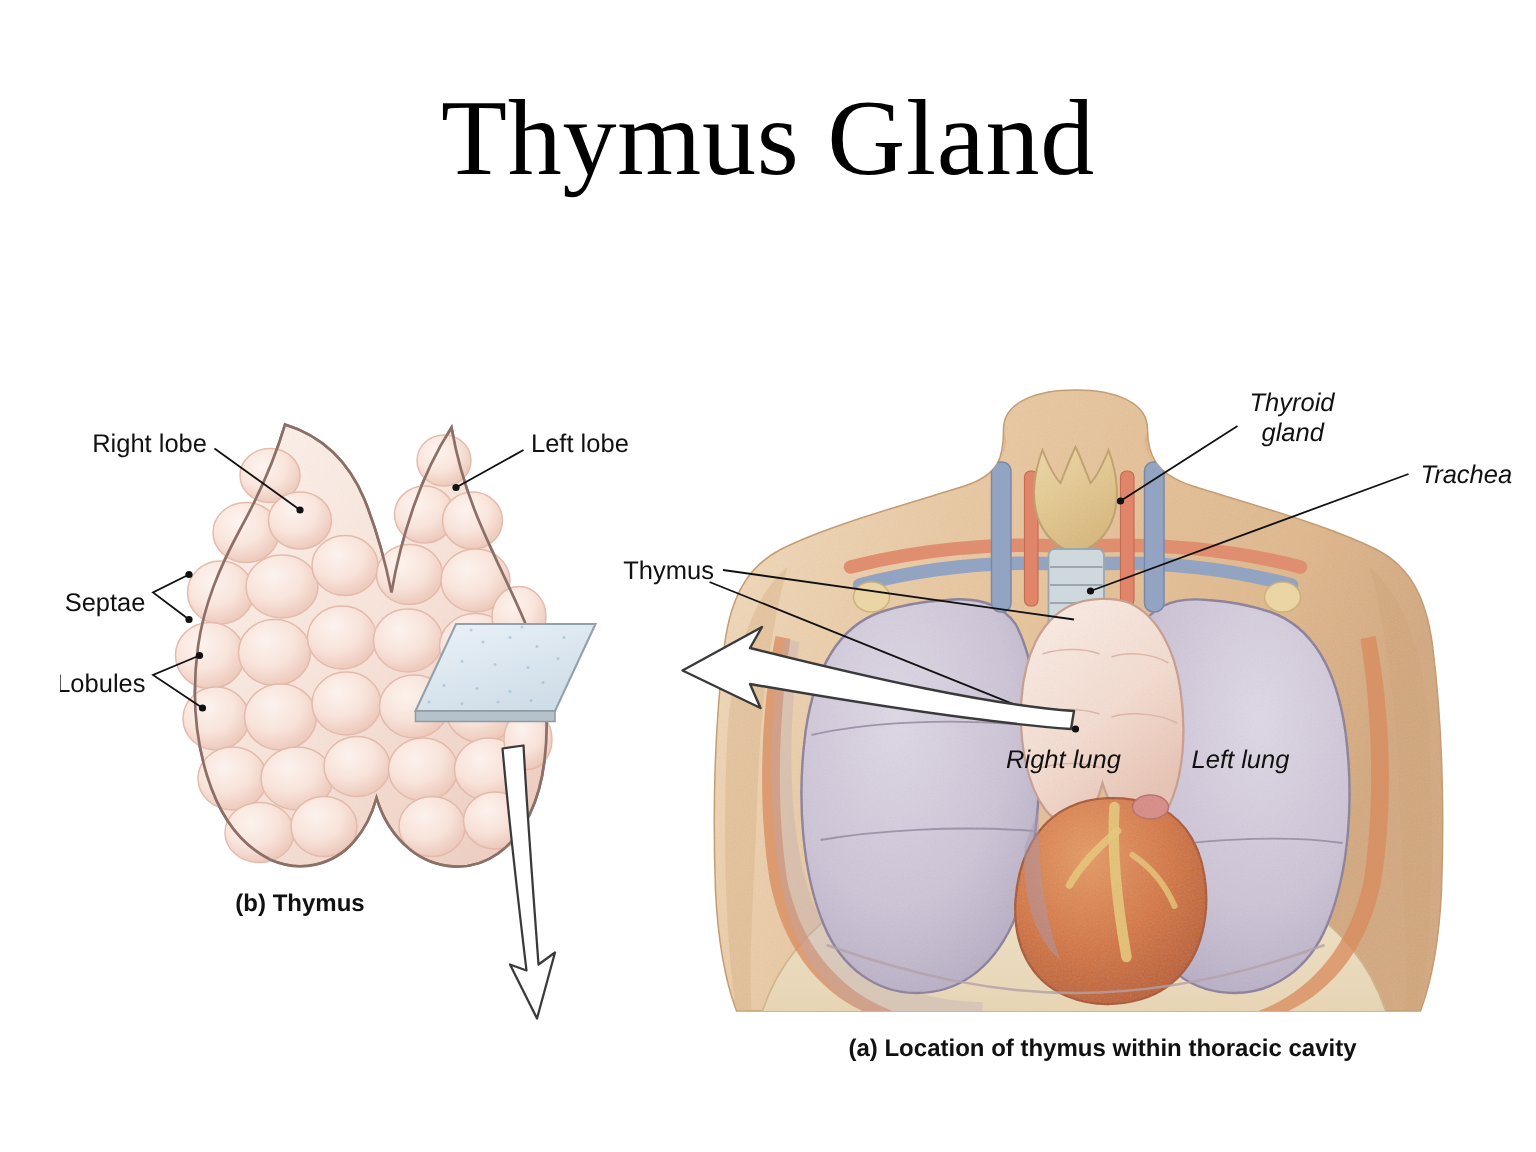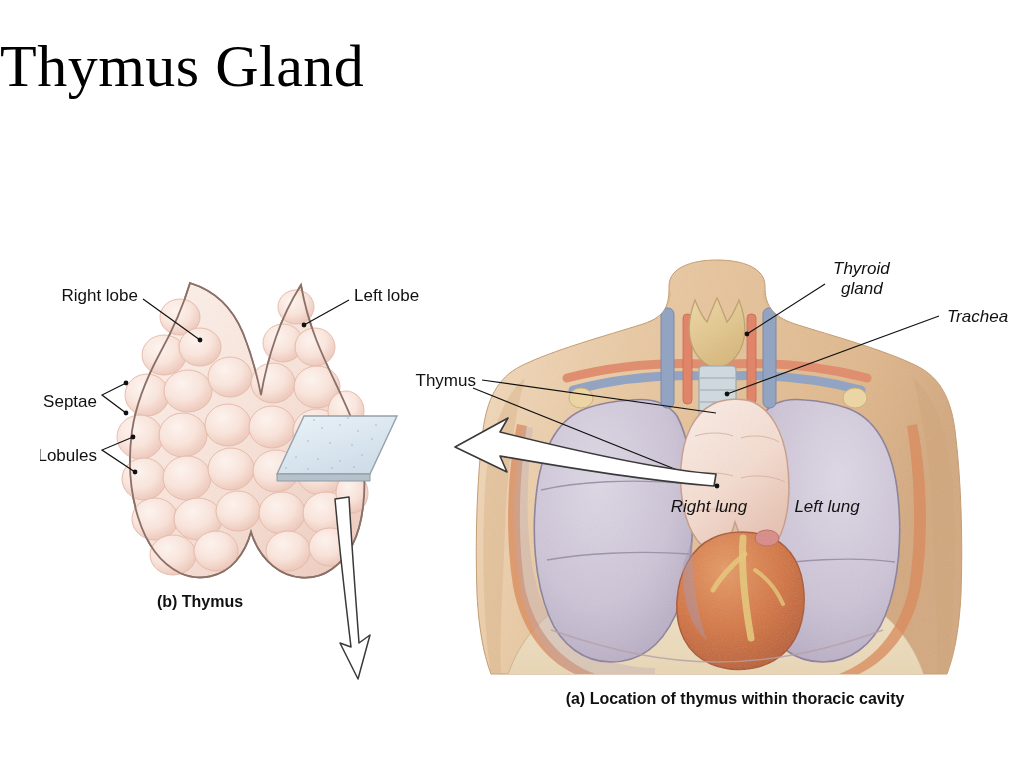--- a/index.html
+++ b/index.html
@@ -19,25 +19,25 @@
   #slide {
     position: absolute;
     inset: 0;
     background: #ffffff;
   }
 
   
   #slide-title {
     position: absolute;
     left: 0;
-    top: 36px;
+    top: 56px;
     width: 1024px;
-    text-align: left;
+    text-align: center;
     font-family: "Liberation Serif", "DejaVu Serif", serif;
-    font-size: 60px;
+    font-size: 72px;
     line-height: 1.0;
     color: #000000;
     letter-spacing: 0.5px;
     white-space: nowrap;
   }
 
   
   .figure-panel {
     position: absolute;
     text-decoration: underline;

